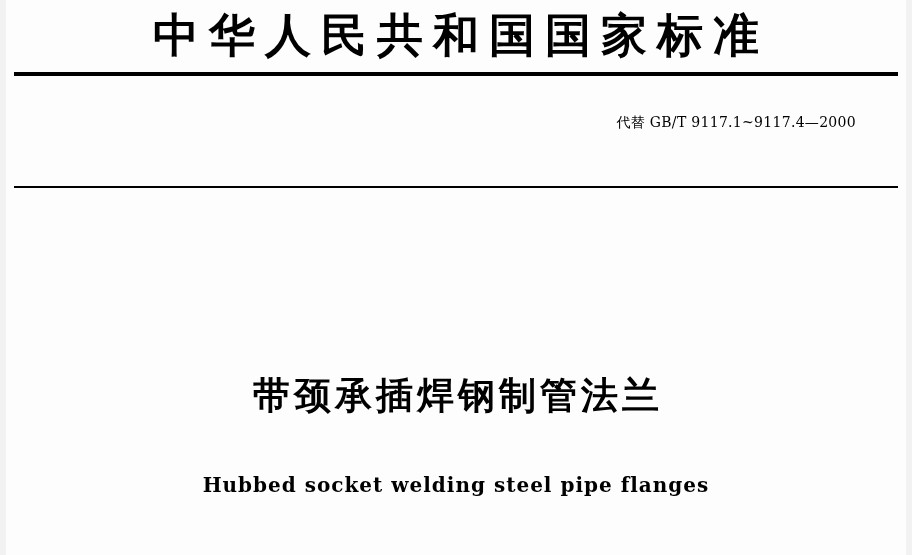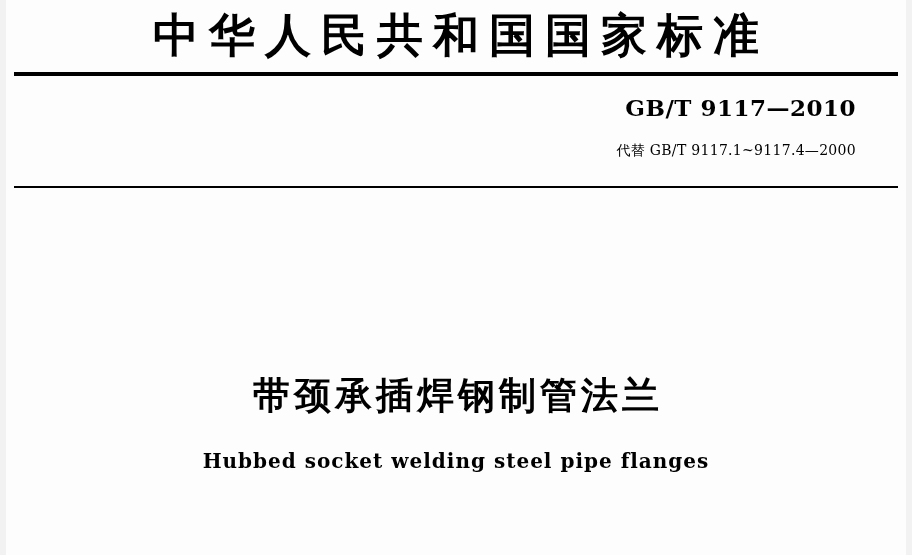--- a/index.html
+++ b/index.html
@@ -93,21 +93,21 @@
   .title-cn {
     font-family: "DejaVu Sans", "Liberation Sans", sans-serif;
     font-weight: 700;
     font-size: 37px;
     line-height: 48px;
     letter-spacing: 4px;
     color: #000000;
     padding-left: 4px;
   }
   .title-en {
-    margin-top: 28px;
+    margin-top: 52px;
     font-family: "DejaVu Serif", "Liberation Serif", serif;
     font-weight: 700;
     font-size: 20px;
     line-height: 26px;
     letter-spacing: 1px;
     color: #000000;
   }
 
   
   .edge-left, .edge-right {
@@ -128,21 +128,20 @@
   <div class="edge-left"></div>
   <div class="edge-right"></div>
 
   <div class="banner">
     <div class="banner-title">中华人民共和国国家标准</div>
   </div>
 
   <div class="rule-thick top"></div>
 
   <div class="designation">
-    <div class="std-number">GB/T 9117—2010</div>
     <div class="std-replaces">代替 GB/T 9117.1~9117.4—2000</div>
   </div>
 
   <div class="rule-thin mid"></div>
 
   <div class="title-block">
     <div class="title-cn">带颈承插焊钢制管法兰</div>
     <div class="title-en">Hubbed socket welding steel pipe flanges</div>
   </div>
 

